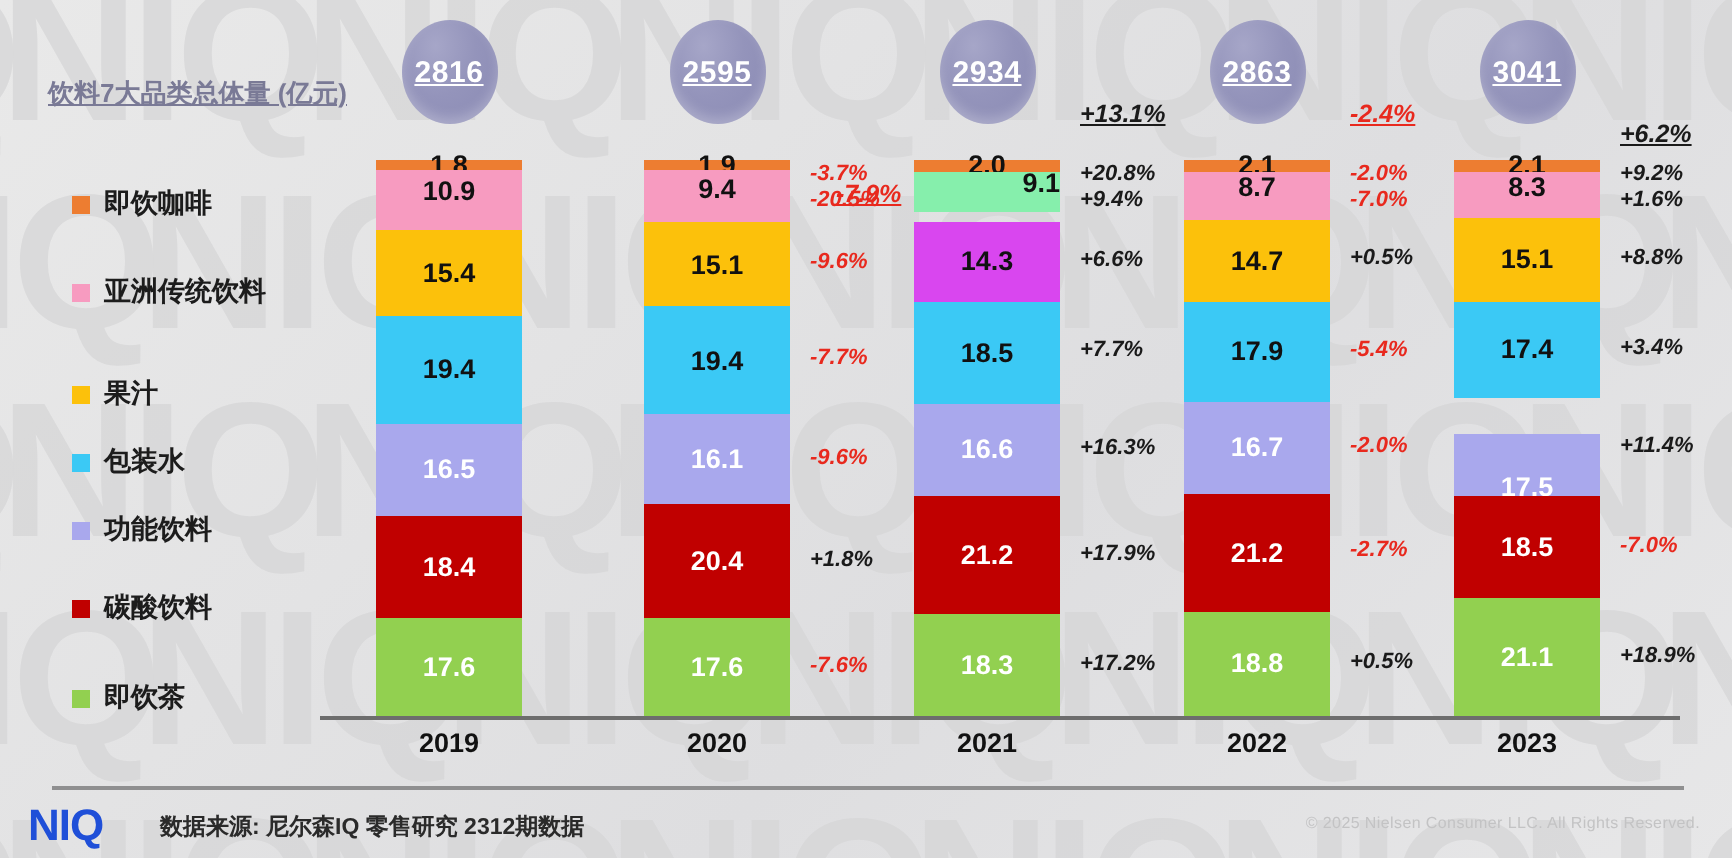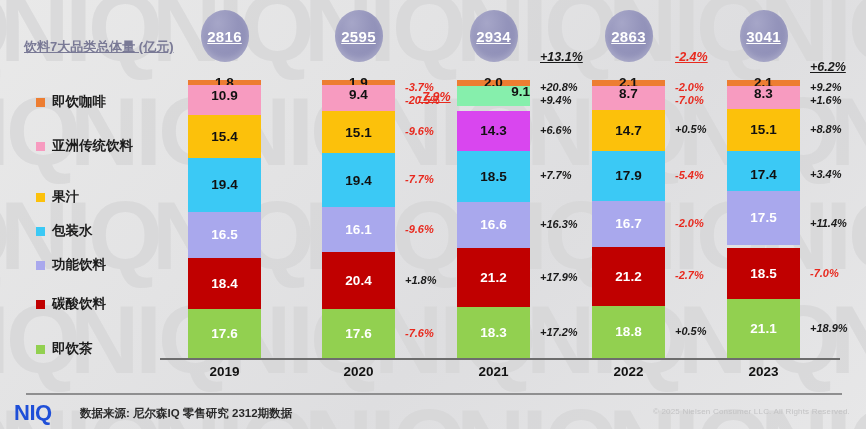--- a/index.html
+++ b/index.html
@@ -249,21 +249,21 @@
       </div>
       <div class="seg" style="top: 5.838px; height: 23.074px; background: rgb(247, 155, 192);">
         <span class="seg-val" style="color: rgb(17, 17, 17); position: relative; top: -4px;">8.3</span>
       </div>
       <div class="seg" style="top: 28.912px; height: 41.978px; background: rgb(252, 193, 11);">
         <span class="seg-val" style="color: rgb(17, 17, 17);">15.1</span>
       </div>
       <div class="seg" style="top: 70.89px; height: 48.372px; background: rgb(59, 201, 245);">
         <span class="seg-val" style="color: rgb(17, 17, 17);">17.4</span>
       </div>
-      <div class="seg" style="top: 111px; height: 54px; background: rgb(169, 168, 237);">
+      <div class="seg" style="top: 137px; height: 54px; background: rgb(169, 168, 237);">
         <span class="seg-val" style="color: rgb(255, 255, 255);">17.5</span>
       </div>
       <div class="seg" style="top: 167.912px; height: 51.43px; background: rgb(192, 0, 0);">
         <span class="seg-val" style="color: rgb(255, 255, 255);">18.5</span>
       </div>
       <div class="seg" style="top: 219.342px; height: 58.658px; background: rgb(146, 208, 80);">
         <span class="seg-val" style="color: rgb(255, 255, 255);">21.1</span>
       </div>
     </div>
     <div class="xlabel" style="left: 727px;">2023</div>

